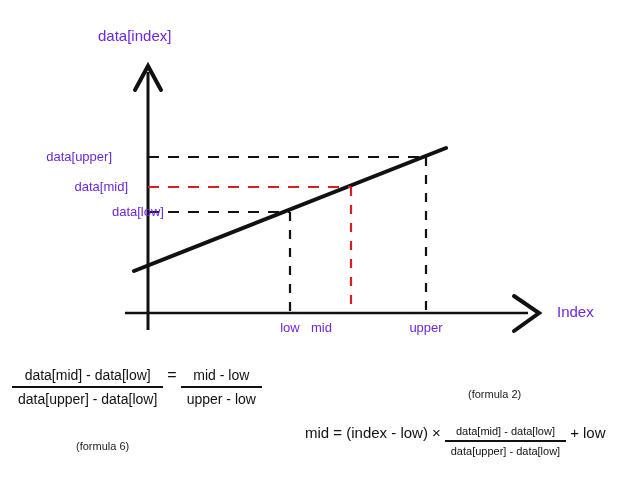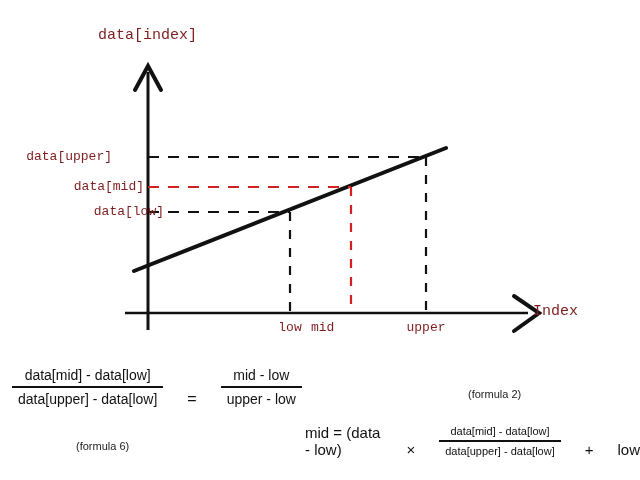--- a/index.html
+++ b/index.html
@@ -23,22 +23,22 @@
   }
   svg.plot {
     position: absolute;
     left: 0; top: 0;
     width: 640px;
     height: 480px;
   }
   .txt {
     position: absolute;
     white-space: nowrap;
-    font-family: Liberation Mono, monospace;
-    color: #7f1d1d;
+    font-family: Liberation Sans, sans-serif;
+    color: #6d28d9;
     line-height: 1;
   }
   
   .axis-title { font-size: 15px; }
   .tick-label { font-size: 13px; }
   .y-tick-label { font-size: 13px; text-align: right; }
 
   
   .formula {
     position: absolute;
@@ -57,22 +57,22 @@
     white-space: nowrap;
   }
   .frac .bar {
     display: block;
     height: 2px;
     background: #111111;
     margin: 2px 0;
   }
   .eqrow {
     display: flex;
-    align-items: flex-end;
-    gap: 24px;
+    align-items: flex-start;
+    gap: 4px;
   }
   .eq-sign { font-size: 16px; }
   .caption {
     position: absolute;
     font-size: 11px;
     color: #222222;
     white-space: nowrap;
   }
   
   #formula-1 .frac { font-size: 14px; }
@@ -107,24 +107,24 @@
 
     <line x1="290" y1="212" x2="290" y2="313" stroke="#111111" stroke-width="2.2" stroke-dasharray="9 9"></line>
 
     <line x1="351" y1="187" x2="351" y2="313" stroke="#d42020" stroke-width="2.2" stroke-dasharray="9 9"></line>
 
     <line x1="426" y1="157" x2="426" y2="313" stroke="#111111" stroke-width="2.2" stroke-dasharray="9 9"></line>
   </svg>
 
   <div class="txt axis-title" style="left:98px; top:28px;">data[index]</div>
 
-  <div class="txt axis-title" style="left:533px; top:304px;">Index</div>
+  <div class="txt axis-title" style="left:557px; top:304px;">Index</div>
 
   <div class="txt y-tick-label" style="left:0px; top:150px; width:112px;">data[upper]</div>
-  <div class="txt y-tick-label" style="left:0px; top:180px; width:144px;">data[mid]</div>
+  <div class="txt y-tick-label" style="left:0px; top:180px; width:128px;">data[mid]</div>
   <div class="txt y-tick-label" style="left:0px; top:205px; width:140px;padding-left:24px;">data[low]</div>
 
   <div class="txt tick-label" style="left:250px; top:321px; width:80px; text-align:center;">low</div>
   <div class="txt tick-label" style="left:311px; top:321px; width:80px; text-align:left;">mid</div>
   <div class="txt tick-label" style="left:386px; top:321px; width:80px; text-align:center;">upper</div>
 
   <div class="formula" id="formula-1" style="left:12px; top:366px;">
     <div class="eqrow">
       <span class="frac">
         <span class="num">data[mid] - data[low]</span>
@@ -138,21 +138,21 @@
         <span class="den">upper - low</span>
       </span>
     </div>
   </div>
   <div class="caption" style="left:76px; top:440px;">(formula 6)</div>
 
   <div class="caption" style="left:468px; top:388px;">(formula 2)</div>
 
   <div class="formula" id="formula-2" style="left:305px; top:424px;">
     <div class="eqrow">
-      <span class="op">mid = (data - low)</span>
+      <span class="op">mid = (index - low)</span>
       <span class="op">×</span>
       <span class="frac">
         <span class="num">data[mid] - data[low]</span>
         <span class="bar"></span>
         <span class="den">data[upper] - data[low]</span>
       </span>
       <span class="op">+</span>
       <span class="op">low</span>
     </div>
   </div>

